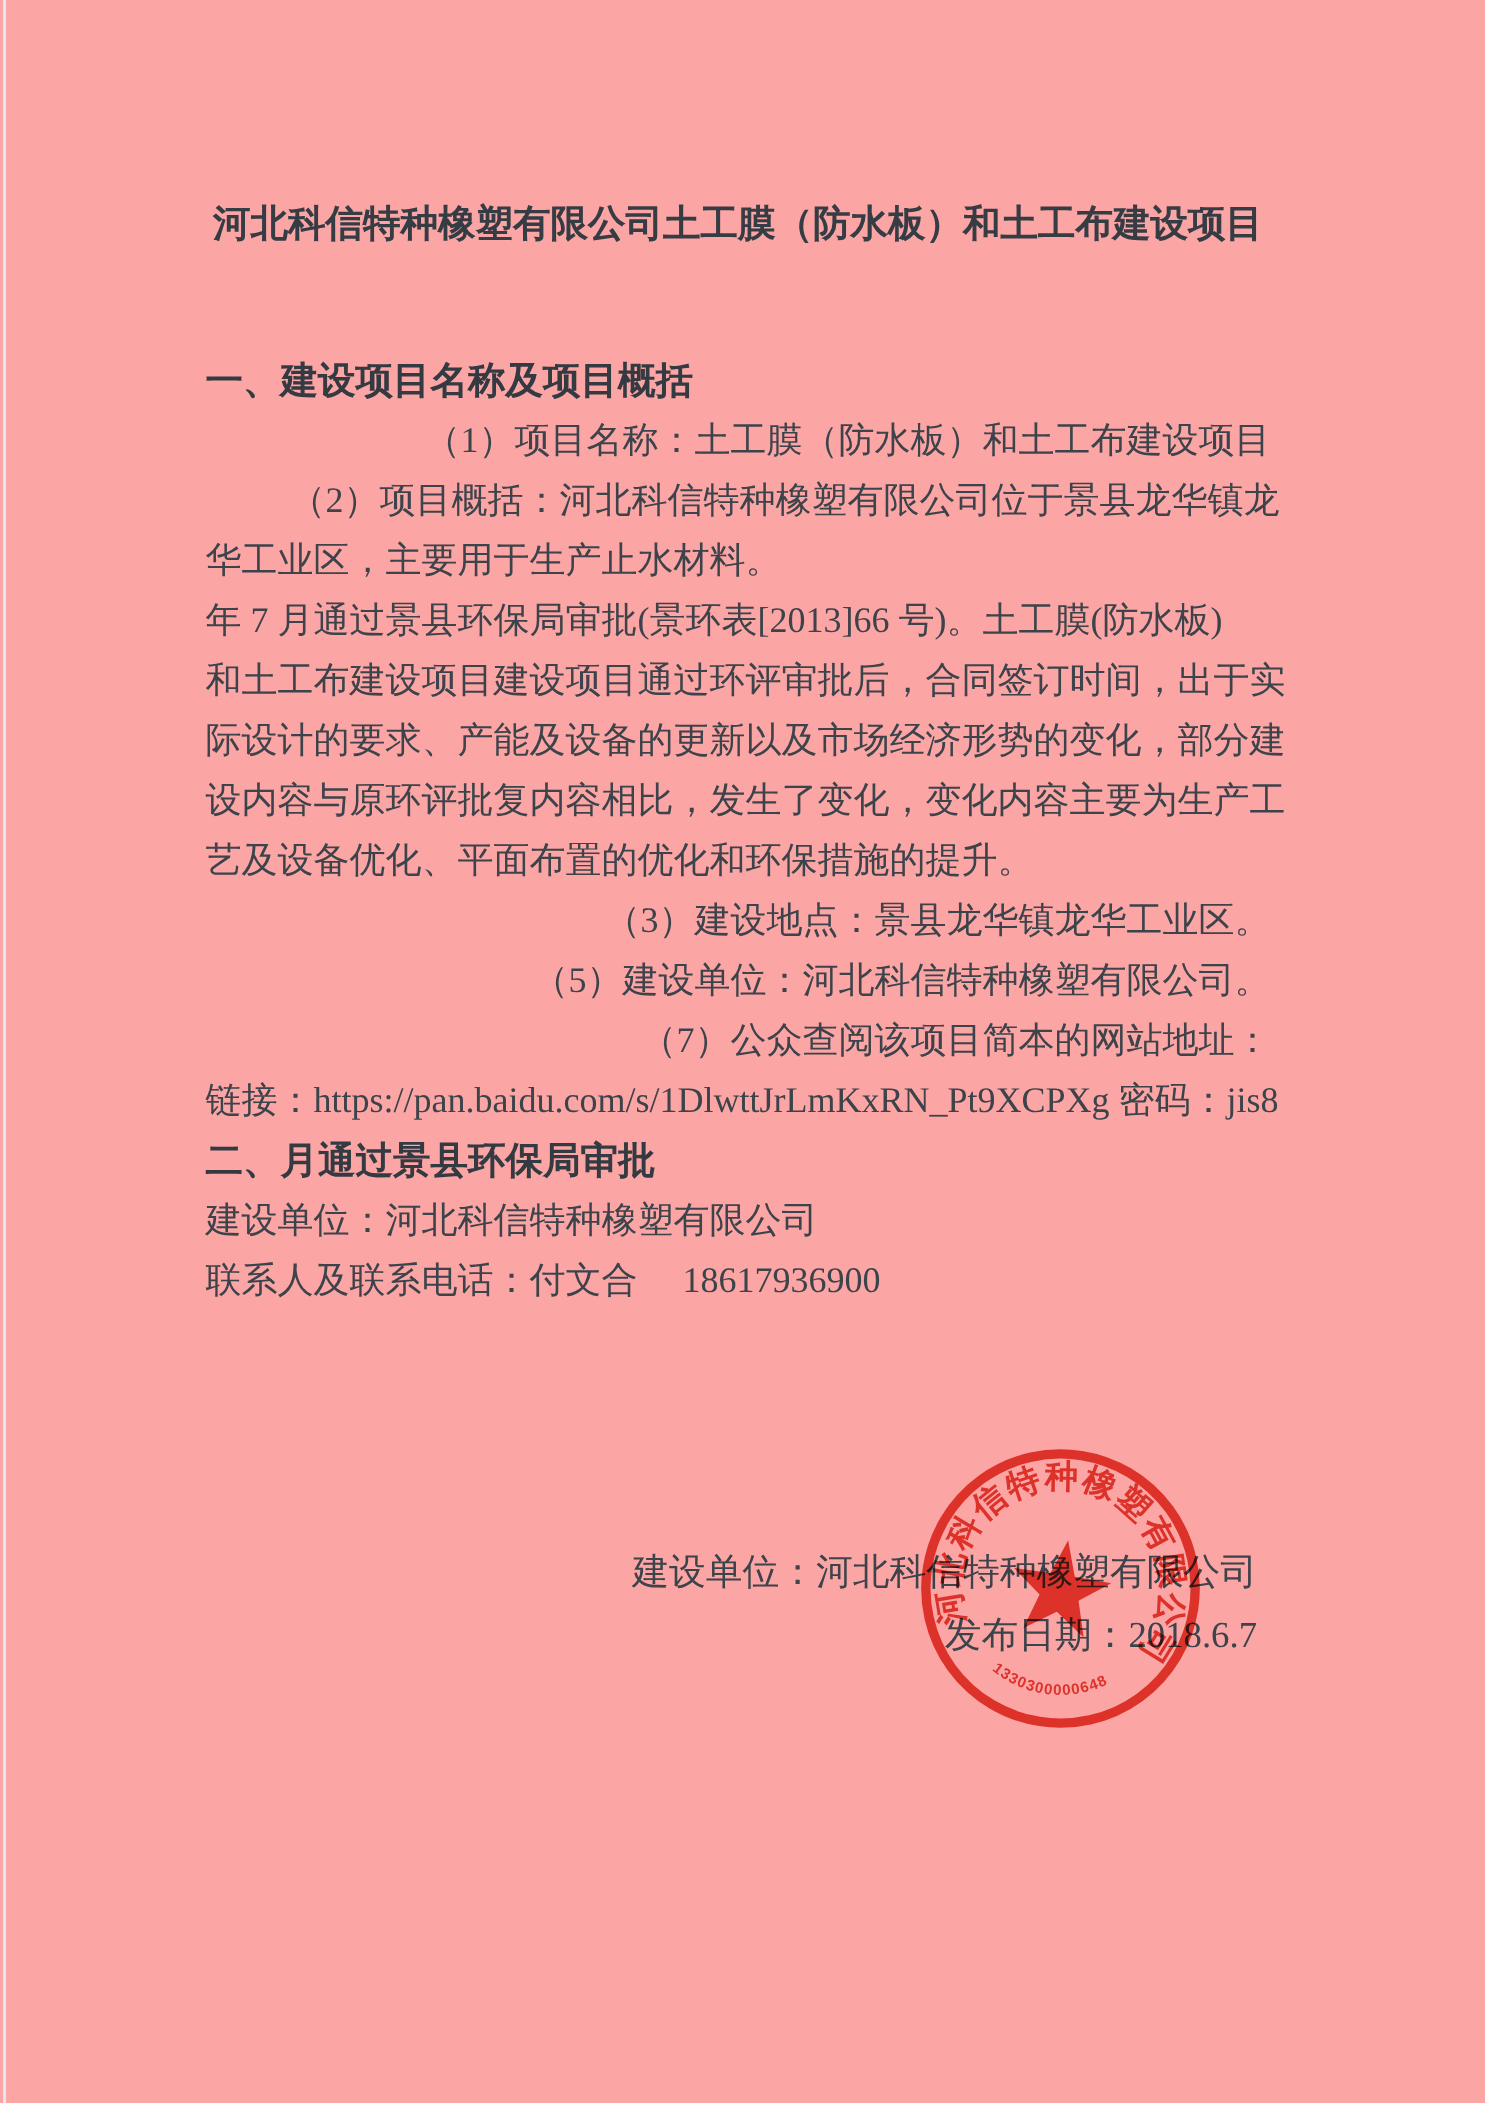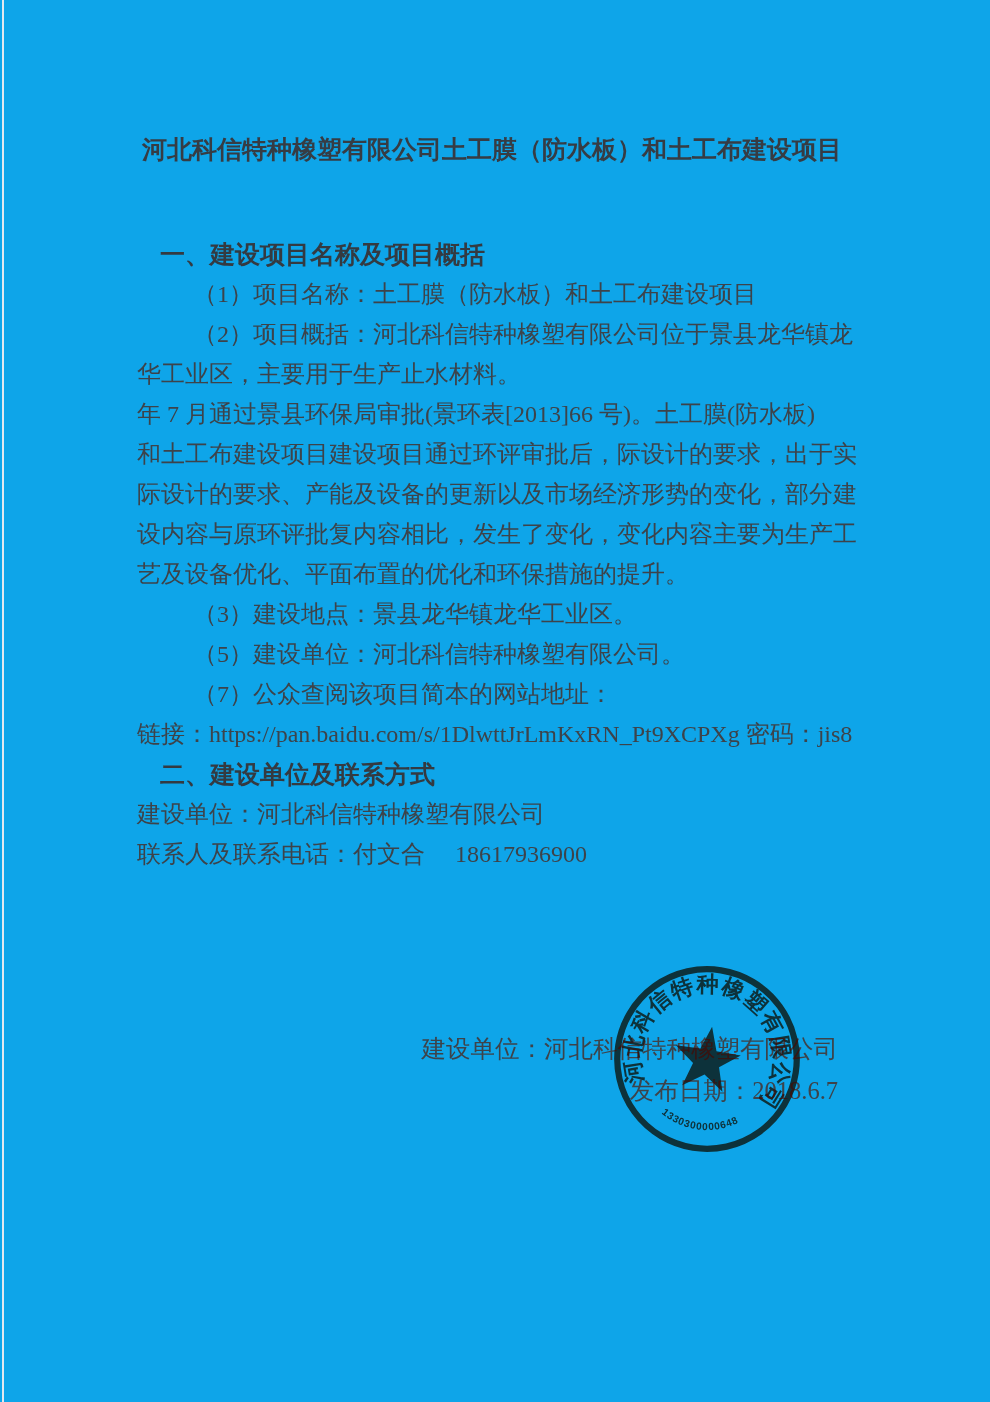--- a/index.html
+++ b/index.html
@@ -4,21 +4,21 @@
 <style>
   html,body{margin:0;padding:0;}
   body{
     width:990px;height:1402px;
     background:#f6f7f8;
     font-family:"Liberation Serif","DejaVu Serif",serif;
   }
   .page{
     position:relative;
     width:990px;height:1402px;
-    background:#0ea5e9;
+    background:#fca5a5;
     overflow:hidden;
     color:#3d434a;
   }
   .scan-edge{
     position:absolute;left:2px;top:0;width:2px;height:100%;
     background:#e2e8ef;
   }
   .doc-title{
     position:absolute;left:137px;top:130px;width:710px;height:40px;
     line-height:40px;text-align:center;
@@ -34,24 +34,24 @@
   .body-text{
     position:absolute;left:137px;top:234px;width:710px;
     font-size:24px;
   }
   .line{
     height:40px;line-height:40px;white-space:nowrap;
   }
   .line.heading{
     font-weight:700;font-size:25px;color:#343a41;
     font-family:"Liberation Sans","DejaVu Sans",sans-serif;
-    margin-left:23px;
   }
   .line.indent{
     padding-left:56px;
+    text-align:right;
   }
   .signoff{
     position:absolute;top:1028px;right:152px;
     text-align:right;font-size:24.5px;line-height:42px;
     color:#3d434a;white-space:nowrap;
   }
   .seal{
     position:absolute;left:611px;top:963px;
     width:192px;height:192px;
     transform:rotate(9deg);
@@ -68,29 +68,29 @@
 
   <h1 class="doc-title">河北科信特种橡塑有限公司土工膜（防水板）和土工布建设项目</h1>
 
 
   <div class="body-text">
       <div class="line heading">一、建设项目名称及项目概括</div>
       <div class="line indent">（1）项目名称：土工膜（防水板）和土工布建设项目</div>
       <div class="line indent">（2）项目概括：河北科信特种橡塑有限公司位于景县龙华镇龙</div>
       <div class="line flush">华工业区，主要用于生产止水材料。</div>
       <div class="line flush">年 7 月通过景县环保局审批(景环表[2013]66 号)。土工膜(防水板)</div>
-      <div class="line flush">和土工布建设项目建设项目通过环评审批后，际设计的要求，出于实</div>
+      <div class="line flush">和土工布建设项目建设项目通过环评审批后，合同签订时间，出于实</div>
       <div class="line flush">际设计的要求、产能及设备的更新以及市场经济形势的变化，部分建</div>
       <div class="line flush">设内容与原环评批复内容相比，发生了变化，变化内容主要为生产工</div>
       <div class="line flush">艺及设备优化、平面布置的优化和环保措施的提升。</div>
       <div class="line indent">（3）建设地点：景县龙华镇龙华工业区。</div>
       <div class="line indent">（5）建设单位：河北科信特种橡塑有限公司。</div>
       <div class="line indent">（7）公众查阅该项目简本的网站地址：</div>
       <div class="line flush">链接：https://pan.baidu.com/s/1DlwttJrLmKxRN_Pt9XCPXg 密码：jis8</div>
-      <div class="line heading">二、建设单位及联系方式</div>
+      <div class="line heading">二、月通过景县环保局审批</div>
       <div class="line flush">建设单位：河北科信特种橡塑有限公司</div>
       <div class="line flush">联系人及联系电话：付文合　 18617936900</div>
     </div>
 
   <div class="signoff">
     <div class="line" style="height:42px;line-height:42px;">建设单位：河北科信特种橡塑有限公司</div>
     <div class="line" style="height:42px;line-height:42px;">发布日期：2018.6.7</div>
   </div>
 
   <svg class="seal" viewBox="0 0 200 200">

